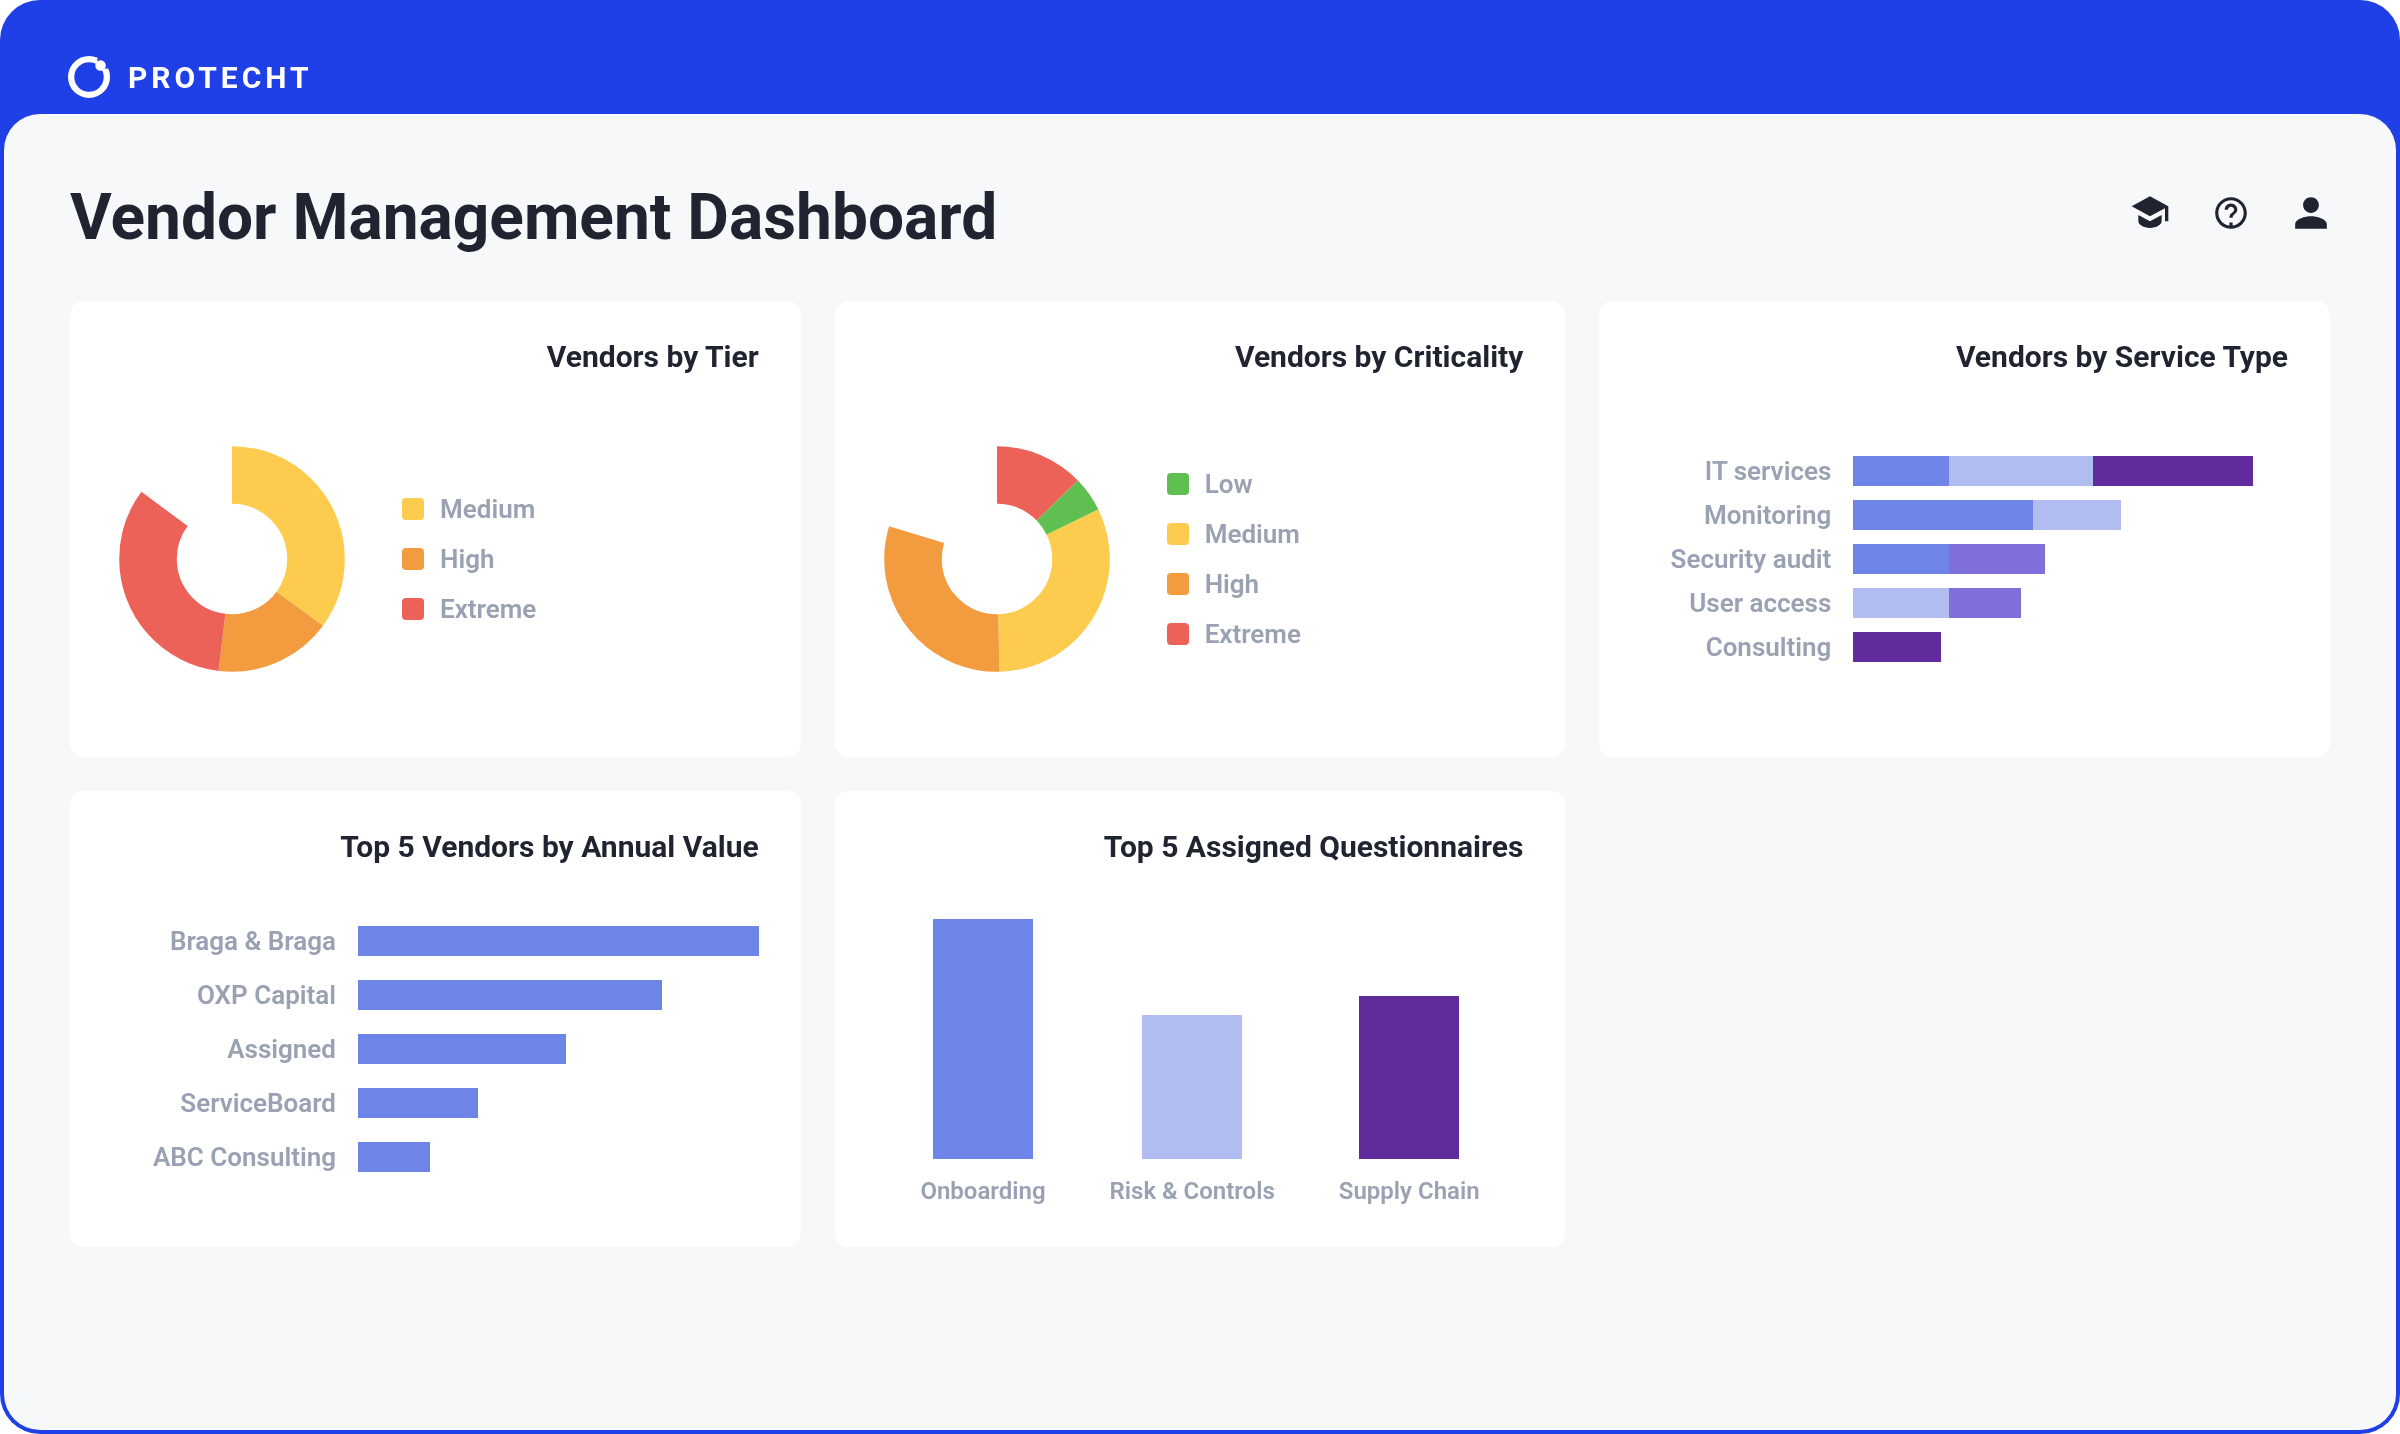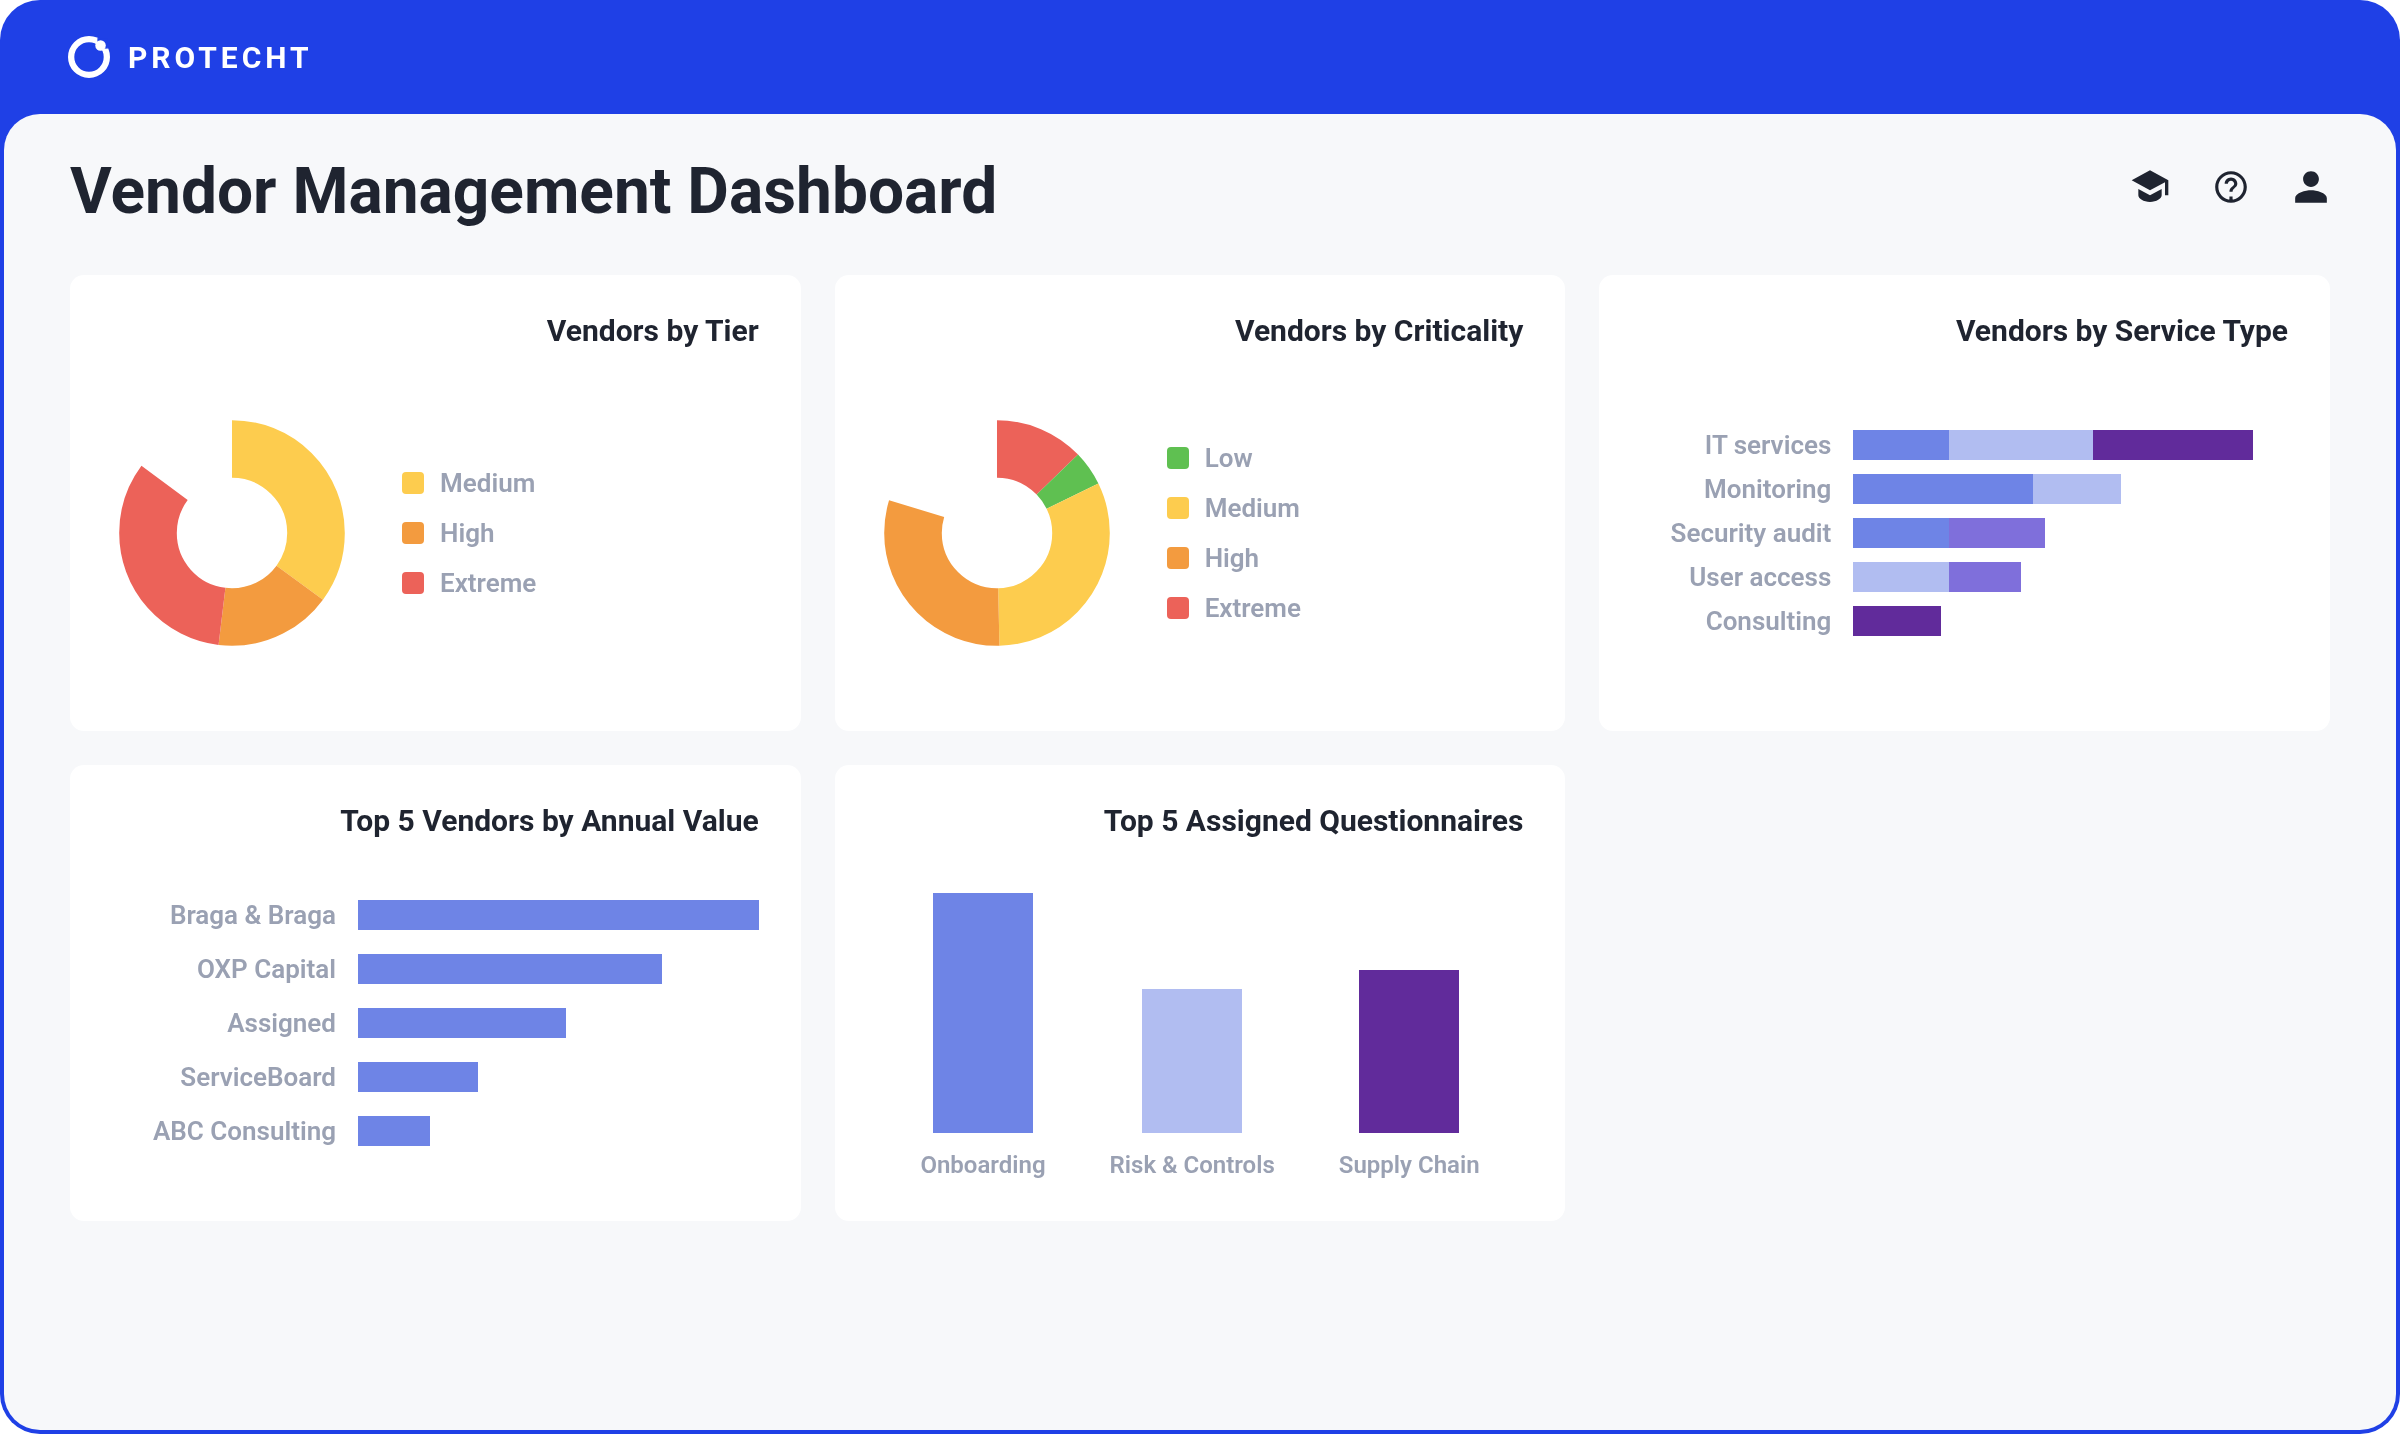--- a/index.html
+++ b/index.html
@@ -30,28 +30,29 @@
     border-radius:40px;
     overflow:hidden;
     background:var(--brand-blue);
     position:relative;
   }
   .topbar{
     height:114px;
     display:flex;align-items:center;
     padding:0 68px;
     color:#fff;
+    margin-top:20px;
   }
   .logo{display:flex;align-items:center;gap:18px;font-weight:700;letter-spacing:4px;font-size:30px;}
   .logo-mark{width:42px;height:42px;}
   .content{
     position:absolute;top:114px;left:4px;right:4px;bottom:4px;
     background:var(--page-bg);
     border-radius:36px 36px 36px 36px;
-    padding:40px 66px 56px 66px;
+    padding:66px 66px 56px 66px;
   }
   .page-header{display:flex;align-items:center;justify-content:space-between;margin-bottom:46px;}
   .page-title{font-size:64px;font-weight:700;margin:0;}
   .header-icons{display:flex;gap:42px;align-items:center;font-size:36px;}
   .header-icons span{cursor:pointer;}
   .grid{
     display:grid;
     grid-template-columns:repeat(3,1fr);
     gap:34px;
   }

